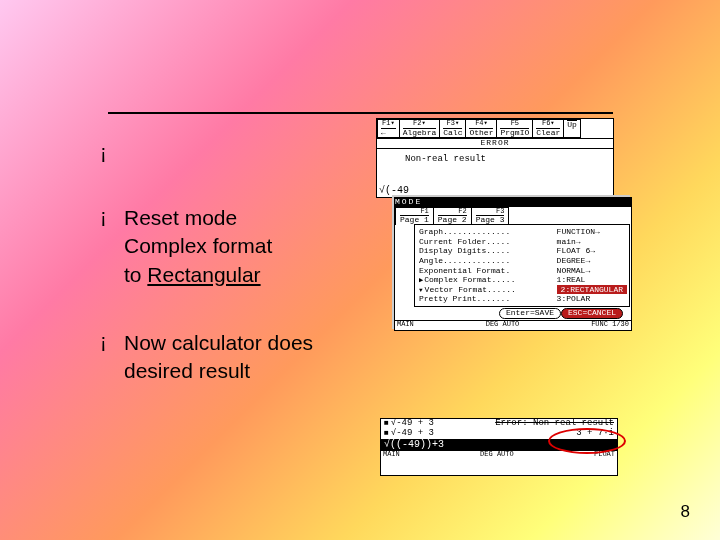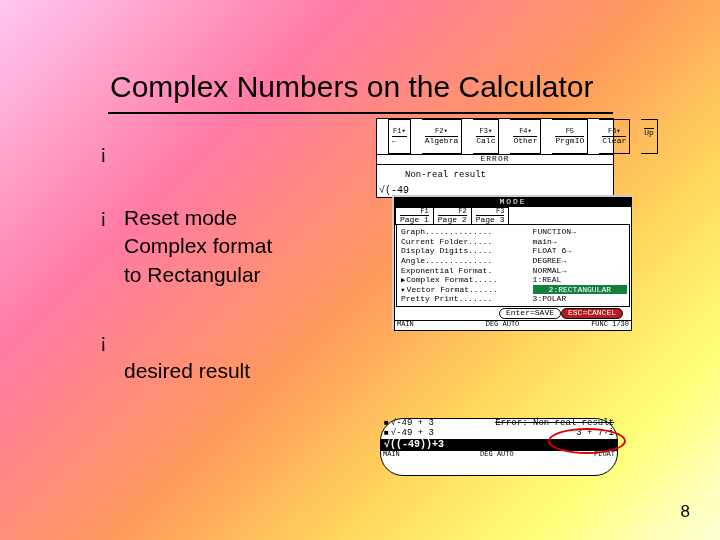--- a/index.html
+++ b/index.html
@@ -54,21 +54,21 @@
     color: #000;
   }
   .bullet-marker {
     flex: 0 0 auto;
     width: 24px;
     font-size: 20px;
     color: #000;
     line-height: 1.2;
   }
   .bullet-text { line-height: 1.35; }
-  .underline { }
+  .underline { text-decoration: underline; }
   .slide-number {
     position: absolute;
     bottom: 18px;
     right: 30px;
     font-size: 17px;
     color: #000;
     font-family: Arial, sans-serif;
   }
 
   
@@ -81,24 +81,23 @@
     line-height: 1.1;
     color: #000;
   }
   .calc-menu {
     display: flex;
     background: #fff;
   }
   .calc-menu .tab {
     border: 1px solid #000;
     border-left: none;
-    padding: 8px 3px;
+    padding: 0 3px;
     white-space: nowrap;
     position: relative;
-    margin-left: 11px;
   }
   .calc-menu .tab:first-child { border-left: 1px solid #000; }
   .calc-menu .tab .fkey {
     display: block;
     font-size: 7px;
     border-bottom: 1px solid #000;
     padding: 0 1px;
     text-align: center;
   }
   .calc-menu .tab .lab { display: block; font-size: 8px; }
@@ -122,83 +121,82 @@
   #calc1 .msg { padding: 6px 0 4px 28px; }
   #calc1 .left-expr {
     position: absolute;
     bottom: 1px; left: 2px;
     font-size: 10px;
   }
 
   
   #calc2 { top: 197px; left: 394px; width: 236px; height: 132px; z-index: 2; box-shadow: -2px -2px 0 #ccc; }
   #calc2 .mode-title {
-    background:#000; color:#fff; text-align:center; font-size:8px; letter-spacing:2px;
+    background:#000; color:#fff; text-align:left; font-size:8px; letter-spacing:2px;
   }
   #calc2 .page-tabs { display:flex; }
   #calc2 .page-tabs div {
     border:1px solid #000; border-bottom:none; padding:0 4px; font-size:8px; margin-right:-1px;
   }
   #calc2 .page-tabs .ftop {
     display:block; font-size:7px; border-bottom:1px solid #000; text-align:right;
   }
   #calc2 .modebody {
-    border:1px solid #000; margin:-1px 1px 1px 1px; padding:2px 2px 2px 4px;
+    border:1px solid #000; margin:-1px 1px 1px 19px; padding:2px 2px 2px 4px;
     display:flex; justify-content:space-between;
   }
   #calc2 .labels div, #calc2 .values div { font-size:8px; white-space:nowrap; line-height:1.2; }
   #calc2 .values { text-align:left; }
   #calc2 .values .arrow::after { content:"→"; font-size:8px; }
-  #calc2 .hi { background:#15803d; color:#fff; padding:0 16px; }
+  #calc2 .hi { background:#b91c1c; color:#fff; padding:0 4px; }
   #calc2 .pointer::before { content:"▶"; font-size:7px; margin-right:1px; }
   #calc2 .btnrow { display:flex; justify-content:flex-end; padding:0 8px 1px 8px; }
   #calc2 .pillbtn {
     border:1px solid #000; border-radius:7px; padding:0 6px; font-size:8px; display:inline-block;
   }
   #calc2 .downarrow::before { content:"▼"; font-size:6px; margin-right:2px; }
 
   
-  #calc3 { top: 418px; left: 380px; width: 236px; height: 56px; border-radius: 23px; }
+  #calc3 { top: 418px; left: 380px; width: 236px; height: 56px; }
   #calc3 .row { display:flex; justify-content:space-between; padding:0 3px; font-size:9px; align-items:center; }
   #calc3 .sq::before { content:"■"; margin-right:2px; font-size:8px; }
   #calc3 .strike { text-decoration: line-through; }
   #calc3 .input-line {
-    background:#000; color:#fff; font-size:10px; padding:0 3px;font-weight:bold;
+    background:#000; color:#fff; font-size:10px; padding:0 3px;
   }
   .oval {
     position:absolute; border:2px solid #d00; border-radius:50%;
     width:74px; height:22px;
     top: 428px; left: 548px; z-index:5;
     pointer-events:none;
   }
 </style>
 </head>
 <body>
 
 <div class="slide">
 
-  <div class="title">Complex Numbers on the Calculator</div>
   <div class="title-underline"></div>
 
   <div class="bullets">
     <div class="bullet-row">
       <div class="bullet-marker">¡</div>
     </div>
     <div class="bullet-row">
       <div class="bullet-marker">¡</div>
       <div class="bullet-text">
         <span>Reset mode</span><br>
         <span>Complex format</span><br>
         <span>to </span><span class="underline">Rectangular</span>
       </div>
     </div>
     <div class="bullet-row" style="margin-top:18px">
       <div class="bullet-marker">¡</div>
       <div class="bullet-text">
-        <br>
+        <span>Now calculator does</span><br>
         <span>desired result</span>
       </div>
     </div>
   </div>
 
   <div id="calc1" class="calc">
     <div class="calc-menu">
       <div class="tab">
           <span class="fkey">F1▾</span>
           <span class="lab">←</span>

